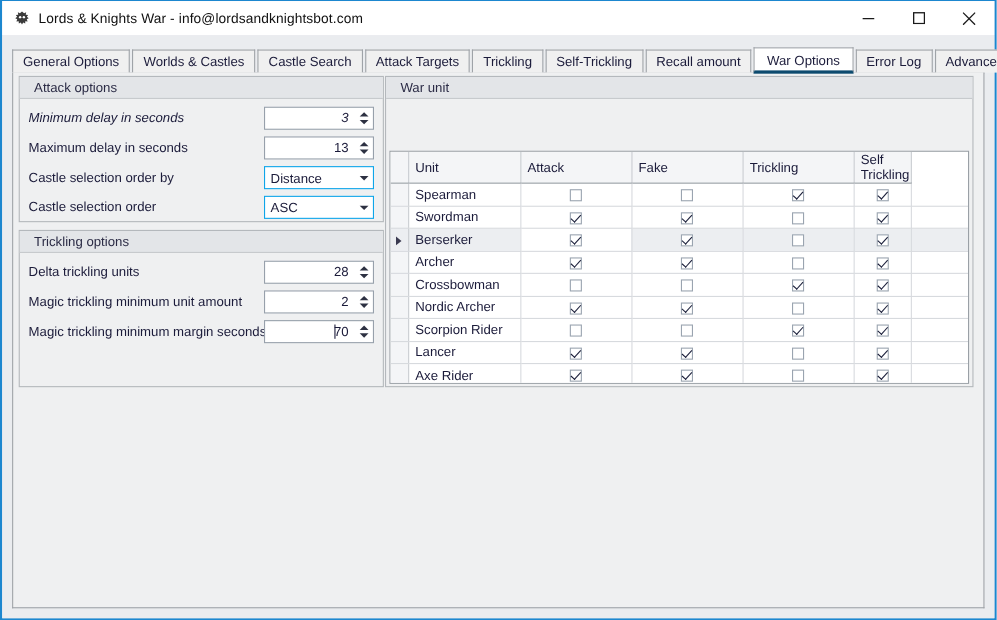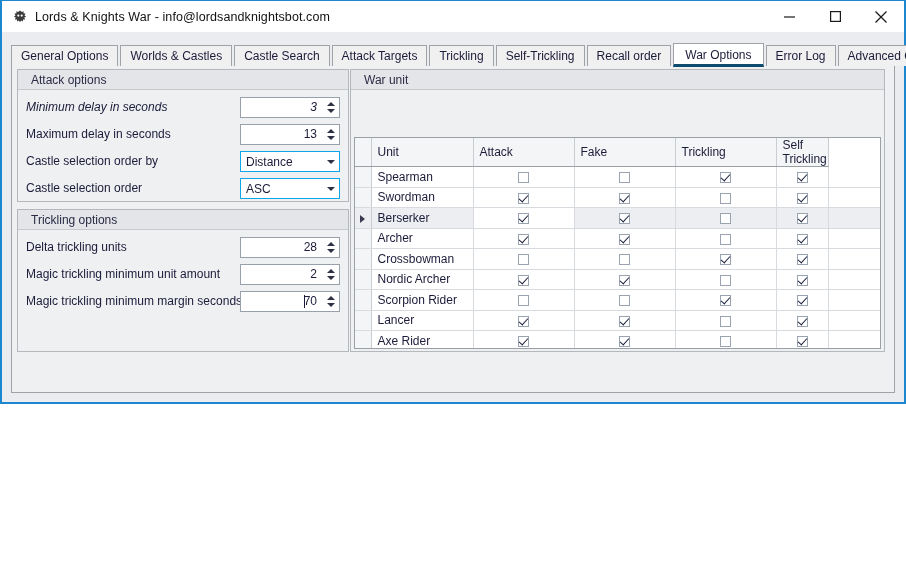--- a/index.html
+++ b/index.html
@@ -14,21 +14,21 @@
     font-size: 12px;
     color: #1b1b3a;
     overflow: hidden;
   }
 
   
   .window {
     position: absolute;
     left: 0; top: 0;
     width: 906px;
-    height: 404px;
+    height: 564px;
     box-sizing: border-box;
     border-left: 2px solid #1c87cf;
     border-right: 2px solid #1c87cf;
     border-bottom: 2px solid #1c87cf;
     border-top: 1px solid #1c87cf;
     background: #eaecef;
   }
 
   .titlebar {
     position: absolute;
@@ -378,21 +378,21 @@
 
   <div class="client">
 
     <div class="tabstrip">
       <div class="tab">General Options</div>
       <div class="tab">Worlds &amp; Castles</div>
       <div class="tab">Castle Search</div>
       <div class="tab">Attack Targets</div>
       <div class="tab">Trickling</div>
       <div class="tab">Self-Trickling</div>
-      <div class="tab">Recall order</div>
+      <div class="tab">Recall amount</div>
       <div class="tab selected">War Options</div>
       <div class="tab">Error Log</div>
       <div class="tab">Advanced Options</div>
     </div>
 
     <div class="tabpage">
 
       <div class="group" style="left:5px; top:3px; width:332px; height:133px;">
         <div class="group-header">Attack options</div>
         <div class="group-body" style="height:112px;">

